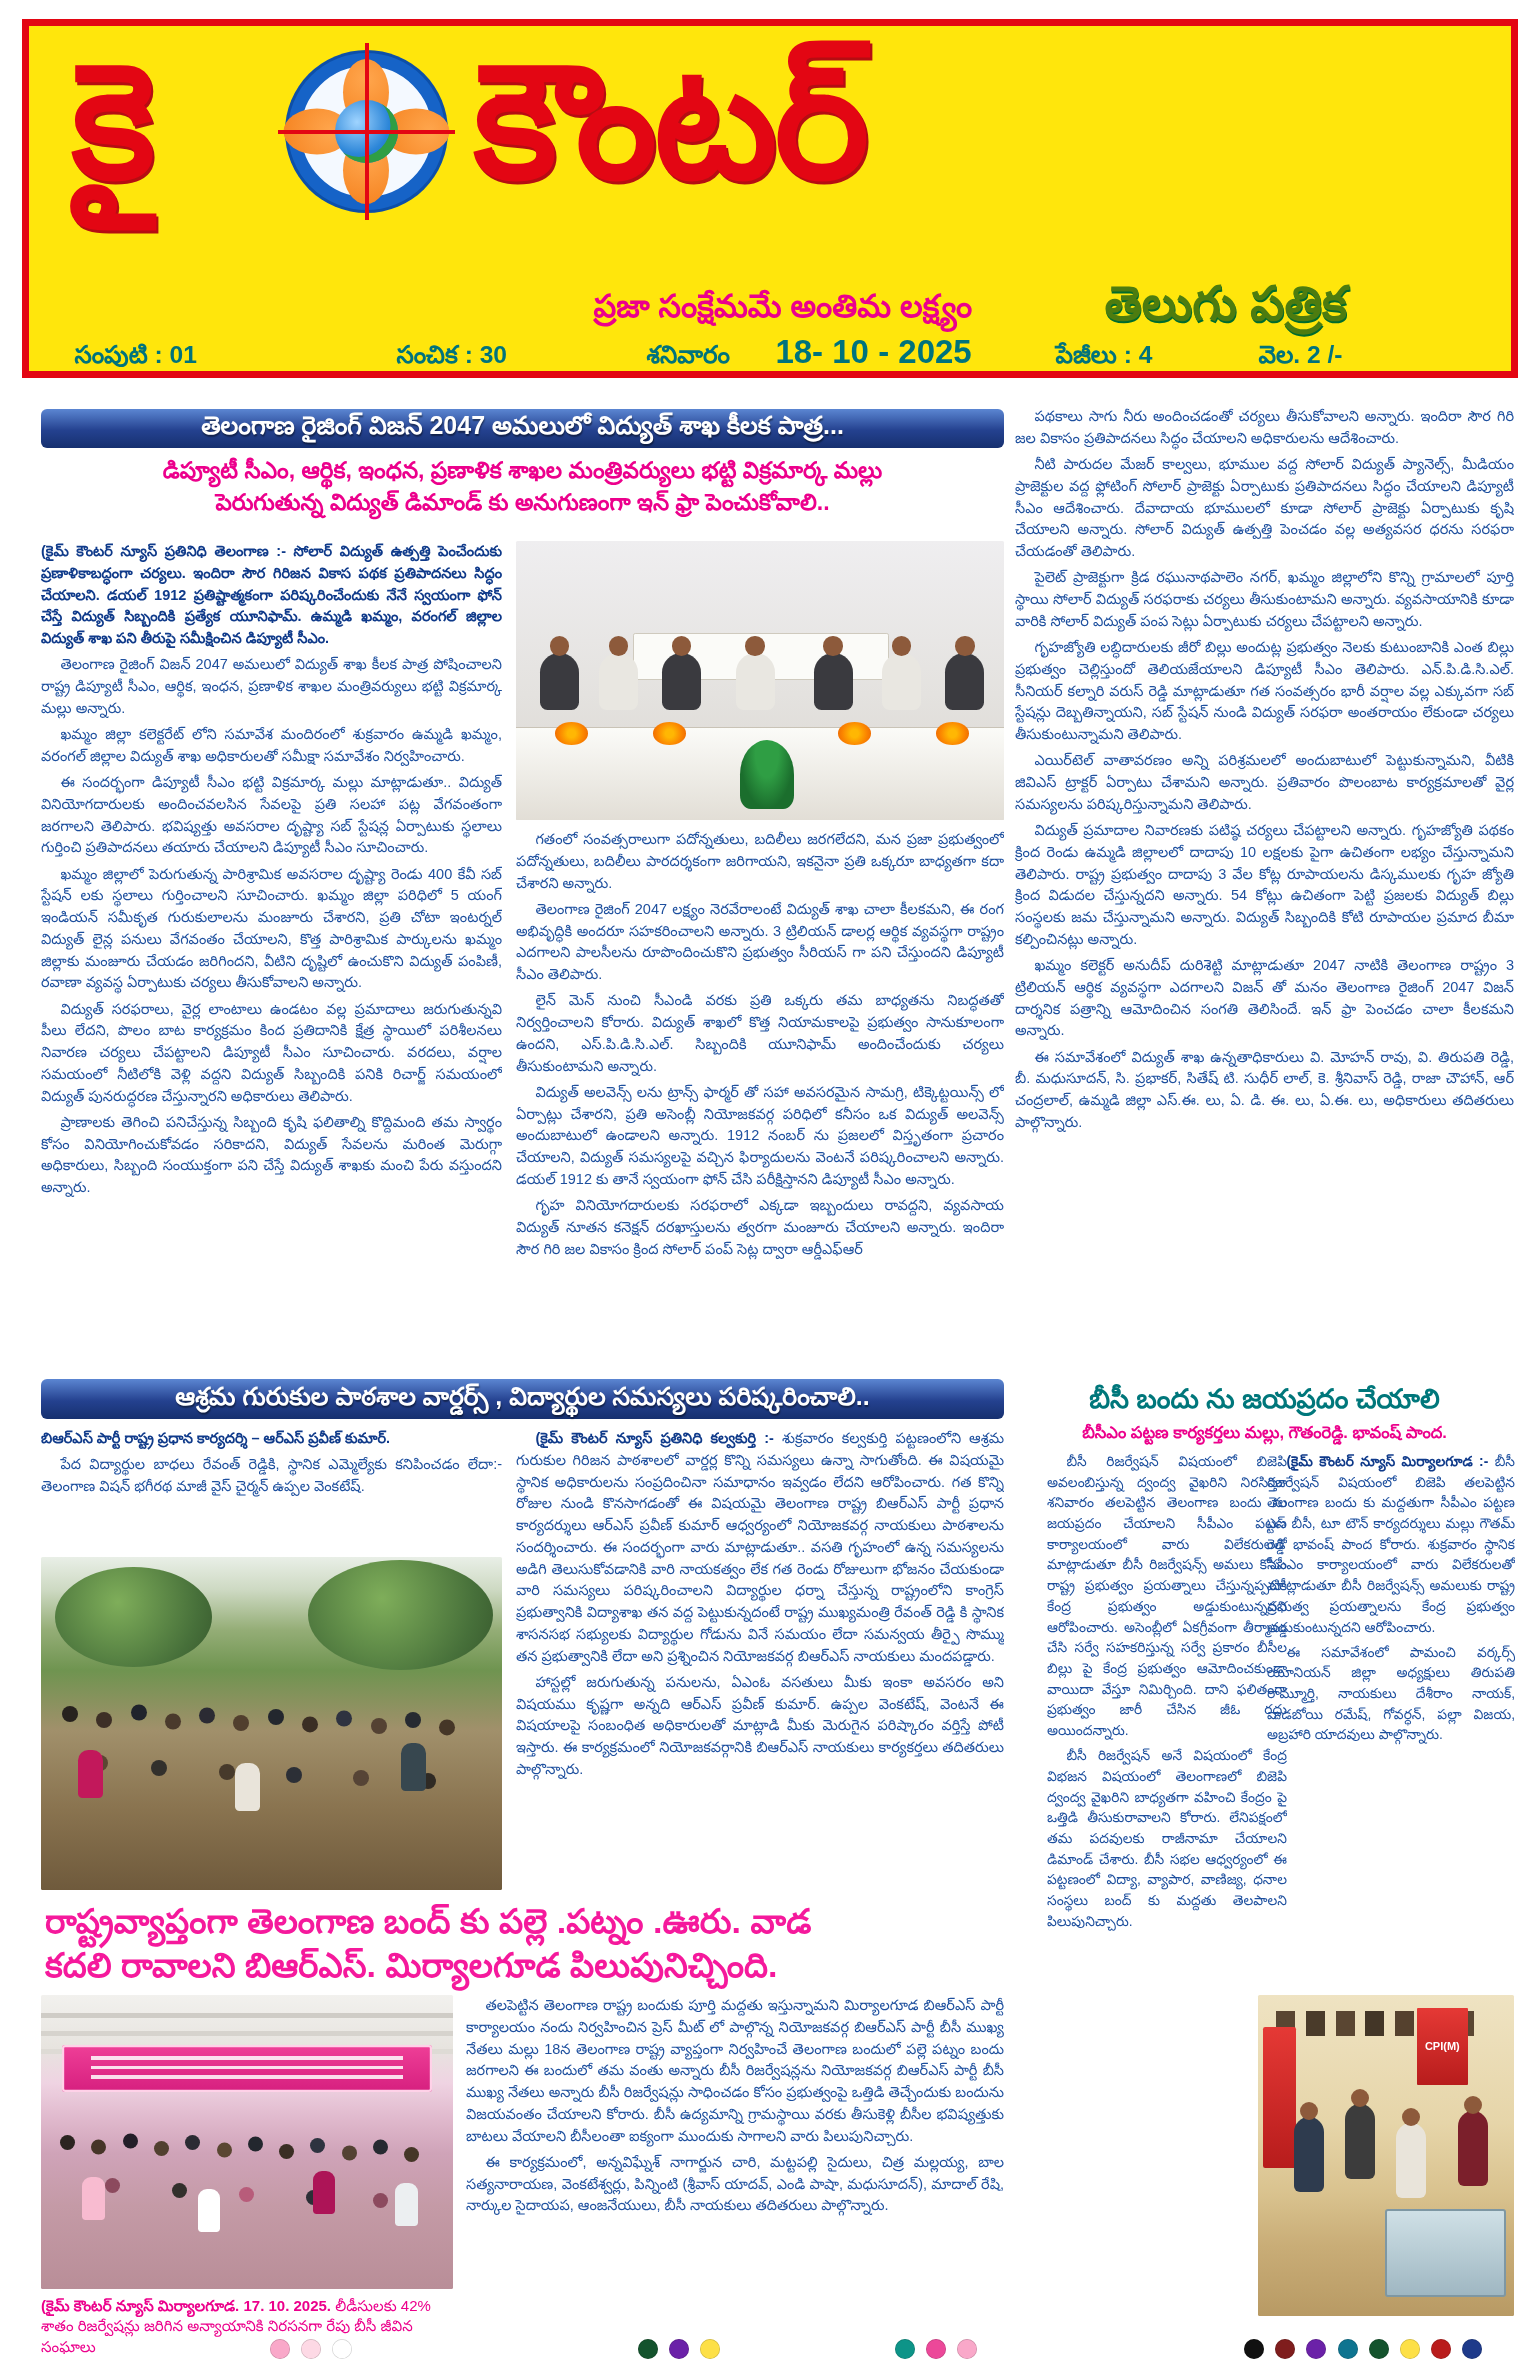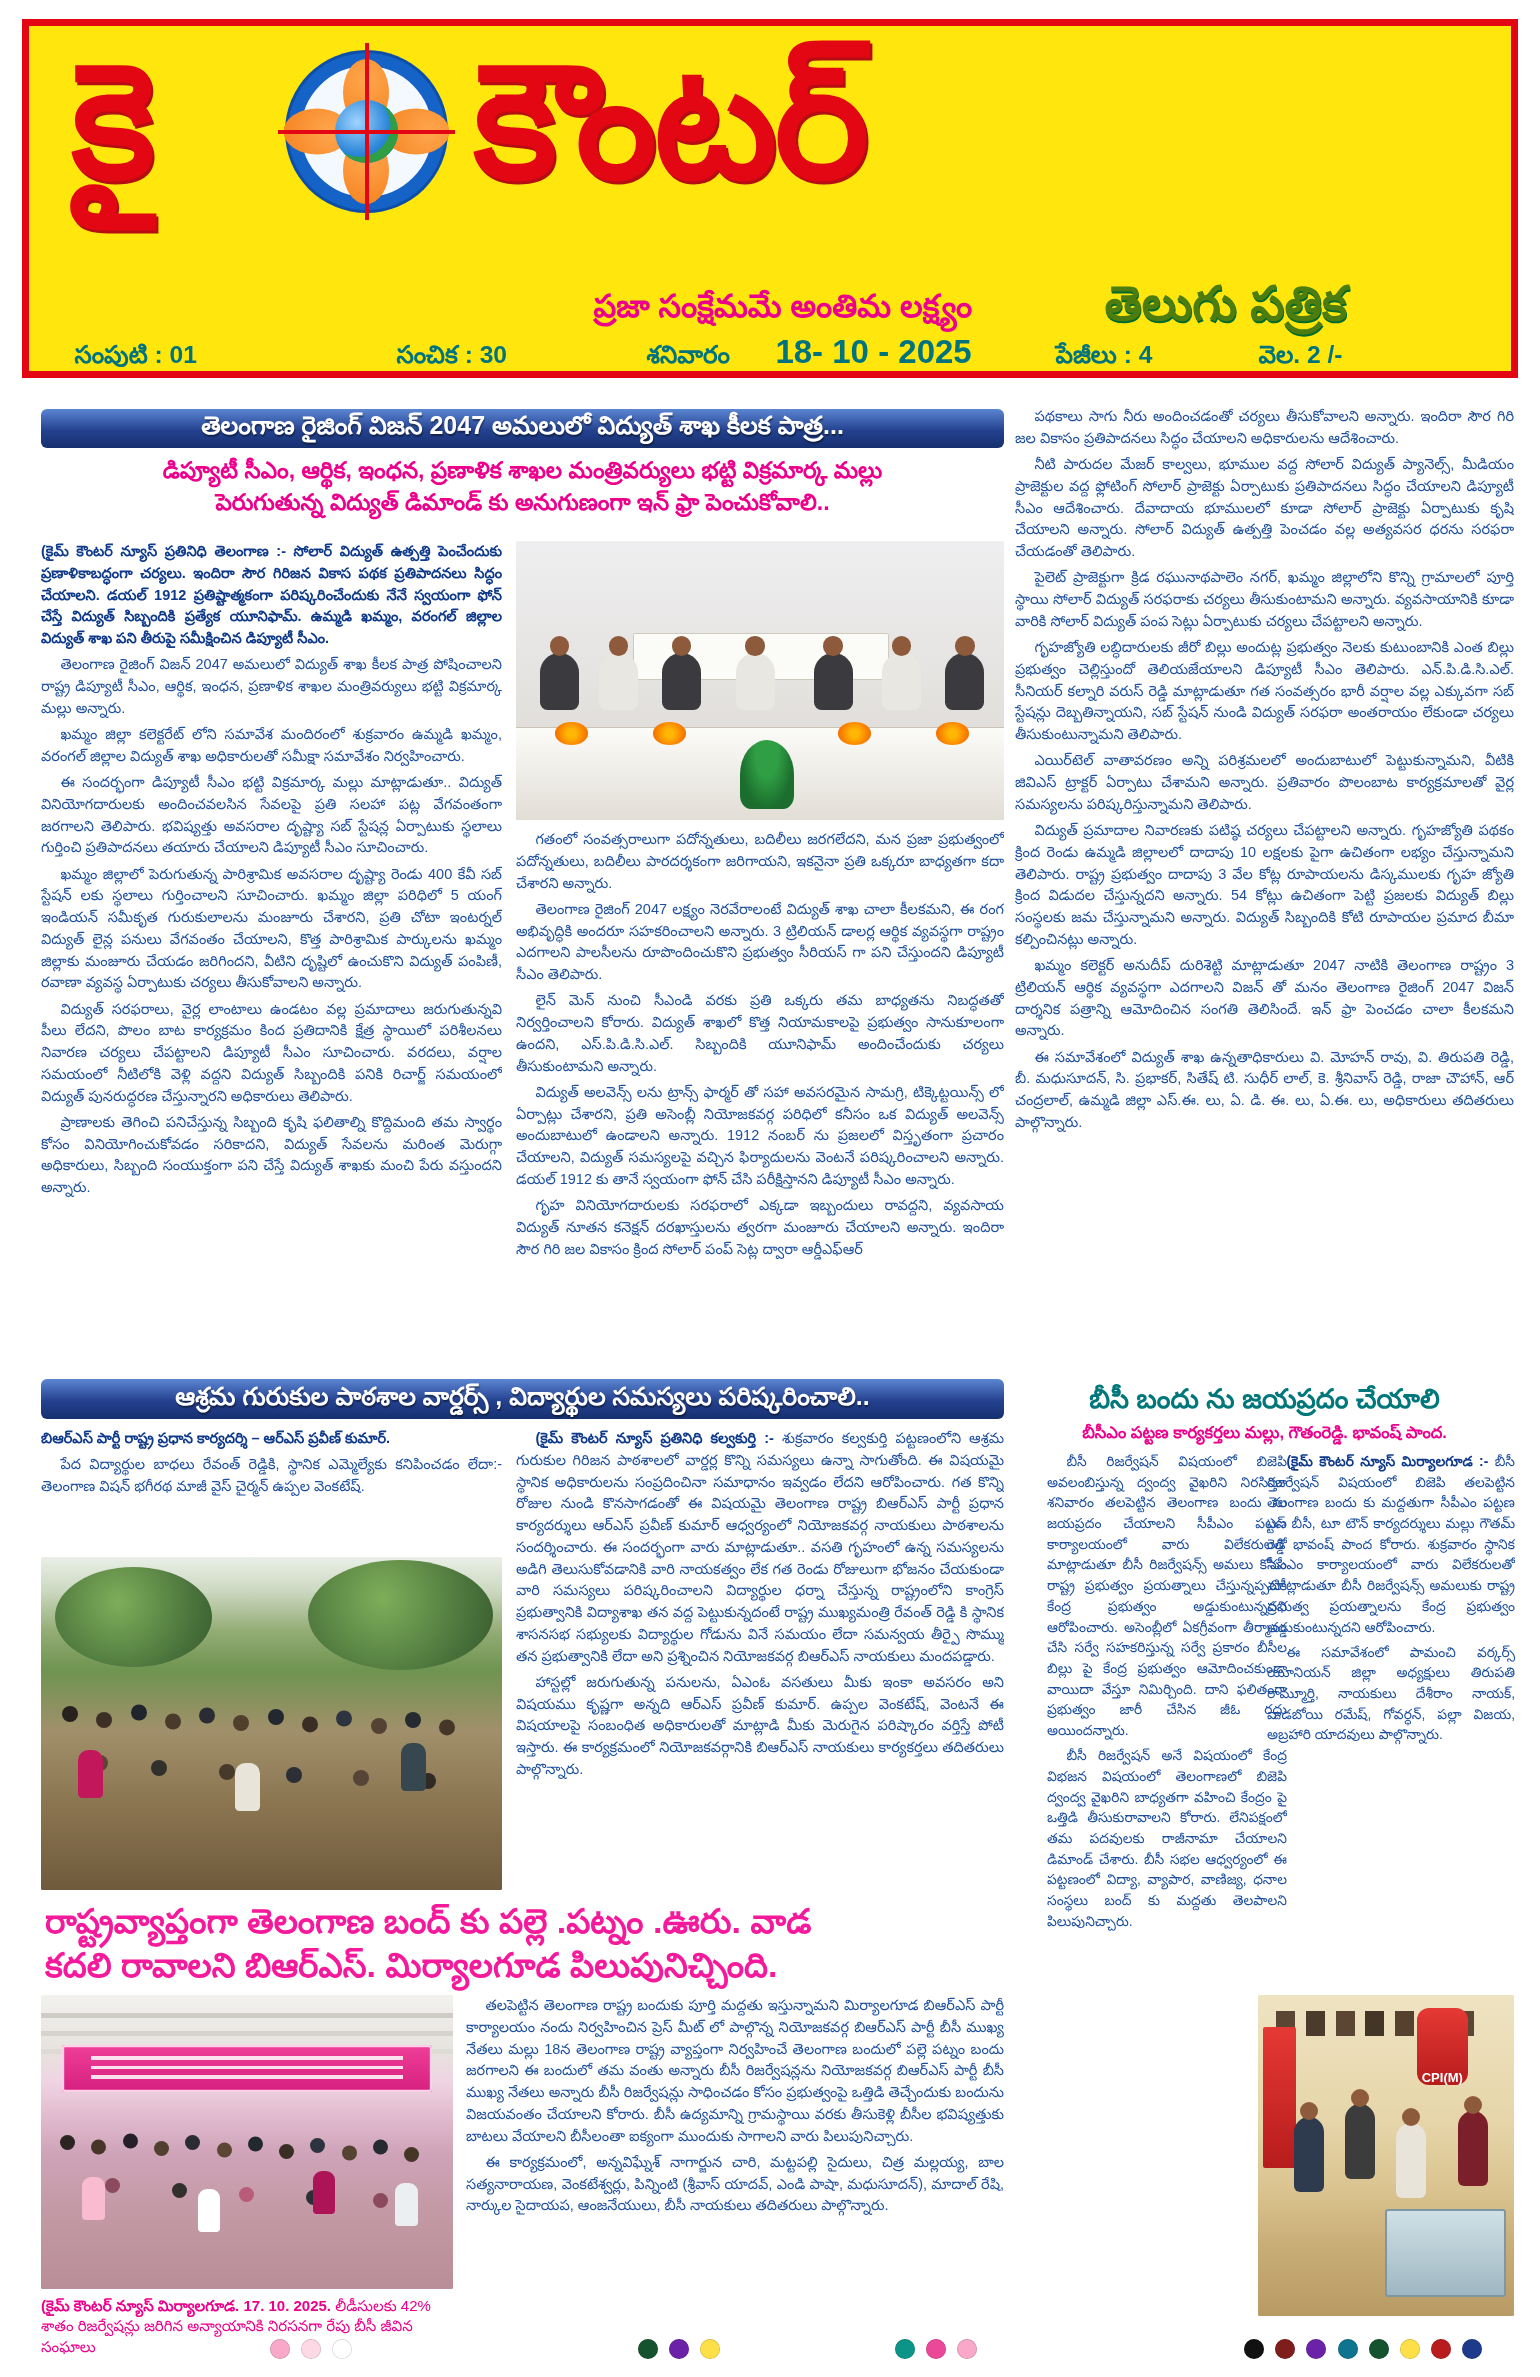--- a/index.html
+++ b/index.html
@@ -71,21 +71,21 @@
   .photo3{left:41px;top:1995px;width:412px;height:294px;background:linear-gradient(180deg,#f2f1ee 0%,#e7e4df 18%,#efd3e2 30%,#e0b9cd 42%,#cfa3b8 54%,#c49aa6 72%,#b98e98 100%);}
   .p3-beam{position:absolute;left:0;top:6%;width:100%;height:5.2px;background:#cfccc6;box-shadow:0 18px 0 #d6d3cd,0 36px 0 #dedbd5;}
   .p3-banner{position:absolute;left:5%;top:17%;width:90%;height:16%;background:linear-gradient(180deg,#ef3f97,#d61f7f);border-radius:3px;box-shadow:inset 0 0 0 2.2px #ffd1e8;}
   .p3-banner::after{content:"";position:absolute;left:8%;top:24%;width:84%;height:52%;background:repeating-linear-gradient(180deg,rgba(255,255,255,.85) 0 3.7px,transparent 3.7px 9.7px);}
   .p3-crowd{position:absolute;left:19.4px;top:140px;width:15px;height:15px;border-radius:50%;background:#2b2420;box-shadow:31px 4.5px 0 #463528,63px -1.5px 0 #241f29,94px 6px 0 #51402f,125px 0 0 #2b2b33,157px 7.5px 0 #5a4632,188px 1.5px 0 #23272e,219px 9px 0 #3a2e24,250px 3px 0 #2e3340,282px 10.4px 0 #544233,313px 4.5px 0 #262a31,344px 12px 0 #453627,45px 43px 0 #8c4a5e,112px 48px 0 #32302c,179px 52px 0 #b85c7a,246px 55px 0 #2c2f36,313px 58px 0 #8c4a5e;}
   .p3-fig{position:absolute;width:22.4px;height:43px;border-radius:9px 9px 3.7px 3.7px;}
   .photo4{left:1258px;top:1995px;width:256px;height:321px;background:linear-gradient(180deg,#efe3c2 0%,#e6d5a9 40%,#d9c28e 62%,#c9ad77 78%,#b89a64 100%);}
   .p4-frames{position:absolute;left:7%;top:5%;width:19.4px;height:25px;background:#5a4632;box-shadow:30px 0 0 #4a3b2a,60px 0 0 #5a4632,89px 0 0 #433627,119px 0 0 #55412e,149px 0 0 #4a3b2a,179px 0 0 #5a4632;}
   .p4-flag{position:absolute;background:linear-gradient(180deg,#e53935,#b71c1c);}
   .p4-flag-left{left:2%;top:10%;width:13%;height:44%;border-radius:2.2px;}
-  .p4-flag-right{right:18%;top:4%;width:20%;height:24%;border-radius:12px;display:flex;align-items:flex-end;justify-content:center;color:#ffffff;font-size:13px;font-weight:bold;}
+  .p4-flag-right{right:18%;top:4%;width:20%;height:24%;border-radius:1px;display:flex;align-items:center;justify-content:center;color:#ffffff;font-size:11px;font-weight:bold;}
   .p4-desk{position:absolute;right:3%;bottom:6%;width:46%;height:26%;background:linear-gradient(180deg,#cfe0e6,#9fb7c2);border:2.2px solid #7e97a3;border-radius:3px;}
   .p4-person{position:absolute;width:30px;height:75px;border-radius:15px 15px 6px 6px;}
   .p4-person::before{content:"";position:absolute;top:-15px;left:6px;width:18px;height:18px;border-radius:50%;background:#8d5a3b;}
 
   
   .dots{position:absolute;top:2339px;display:flex;gap:11.2px;}
   .dots .dot{width:20px;height:20px;border-radius:50%;display:inline-block;box-shadow:inset 0 0 0 0.7px rgba(0,0,0,.18);}
   .dots-g1{left:270px;} .dots-g2{left:638px;} .dots-g3{left:895px;} .dots-g4{left:1244px;}
 </style>
 </head>

